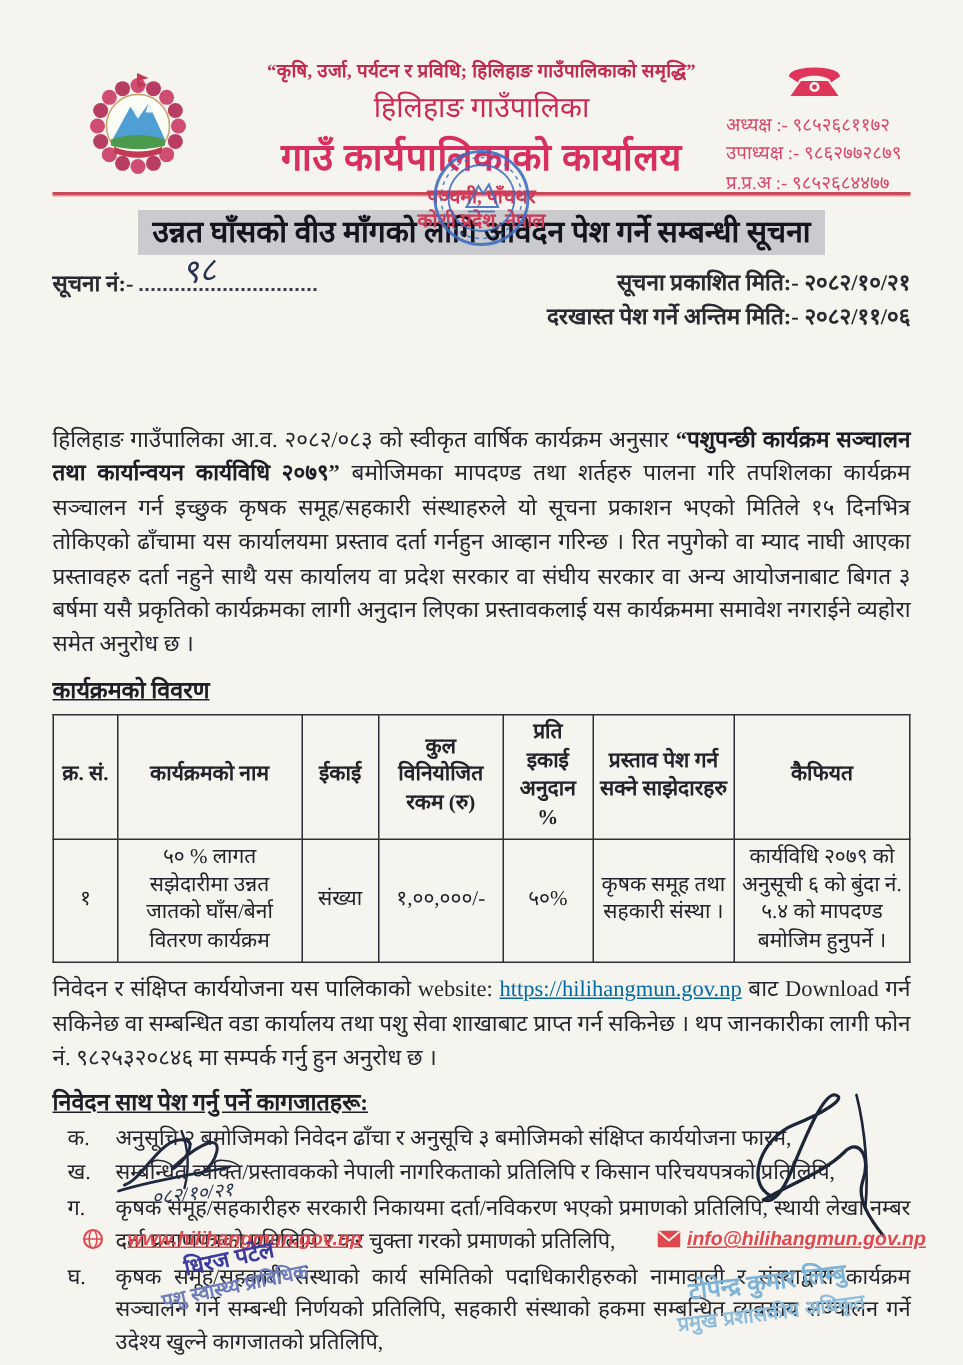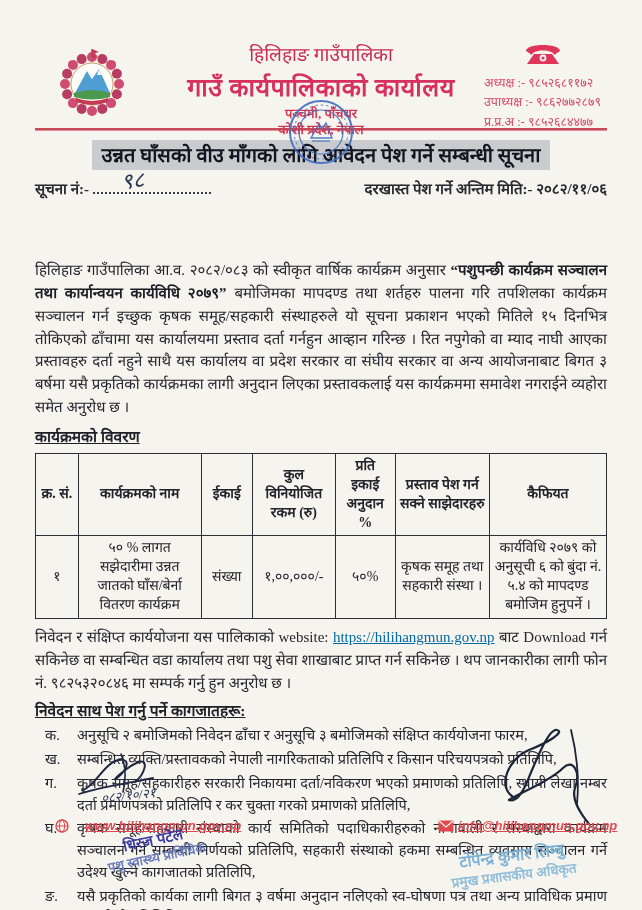--- a/index.html
+++ b/index.html
@@ -101,20 +101,21 @@
         <polygon points="7,-15 10,-9 5,-9" fill="#eef6fb"></polygon>
         <path d="M-18,9 Q0,3 18,9 L18,13 Q0,18 -18,13 Z" fill="#4b9a4e"></path>
         <path d="M-16,14 Q0,20 16,14 L16,18 Q0,24 -16,18 Z" fill="#c43a52"></path>
         <line x1="0" y1="-27" x2="0" y2="-35" stroke="#b83d63" stroke-width="1.4"></line>
         <polygon points="0,-35 7,-32 0,-30" fill="#c43a52"></polygon>
         <polygon points="0,-30 6,-27.5 0,-25.5" fill="#c43a52"></polygon>
       </g>
     </svg>
 
     <div class="head-center">
+      <div class="motto">“कृषि, उर्जा, पर्यटन र प्रविधि; हिलिहाङ गाउँपालिकाको समृद्धि”</div>
       <div class="muni">हिलिहाङ गाउँपालिका</div>
       <div class="office">गाउँ कार्यपालिकाको कार्यालय</div>
       <div class="addr">
         <div>पञ्चमी, पाँचथर</div>
         <div>कोशी प्रदेश, नेपाल</div>
       </div>
     </div>
 
     <svg class="seal" width="68" height="68" viewBox="0 0 68 68">
       <circle cx="34" cy="34" r="31" fill="none" stroke="#3d6cbf" stroke-width="2"></circle>
@@ -144,20 +145,21 @@
   </div>
 
   <div class="meta">
     <div class="meta-left">
       <span>सूचना नं:-</span>
       <span class="dotted">
         <span class="hand-number">९८</span>
       </span>
     </div>
     <div class="meta-right">
+      <div><span>सूचना प्रकाशित मिति:-</span> <span>२०८२/१०/२१</span></div>
       <div><span>दरखास्त पेश गर्ने अन्तिम मिति:-</span> <span>२०८२/११/०६</span></div>
     </div>
     <div style="height:48px;"></div>
   </div>
 
   <p class="para"><span>हिलिहाङ गाउँपालिका आ.व. २०८२/०८३ को स्वीकृत वार्षिक कार्यक्रम अनुसार </span><b>“पशुपन्छी कार्यक्रम सञ्चालन तथा कार्यान्वयन कार्यविधि २०७९”</b><span> बमोजिमका मापदण्ड तथा शर्तहरु पालना गरि तपशिलका कार्यक्रम सञ्चालन गर्न इच्छुक कृषक समूह/सहकारी संस्थाहरुले यो सूचना प्रकाशन भएको मितिले १५ दिनभित्र तोकिएको ढाँचामा यस कार्यालयमा प्रस्ताव दर्ता गर्नहुन आव्हान गरिन्छ । रित नपुगेको वा म्याद नाघी आएका प्रस्तावहरु दर्ता नहुने साथै यस कार्यालय वा प्रदेश सरकार वा संघीय सरकार वा अन्य आयोजनाबाट बिगत ३ बर्षमा यसै प्रकृतिको कार्यक्रमका लागी अनुदान लिएका प्रस्तावकलाई यस कार्यक्रममा समावेश नगराईने व्यहोरा समेत अनुरोध छ ।</span></p>
 
   <div class="section-head">कार्यक्रमको विवरण</div>
 
   <table class="program">

